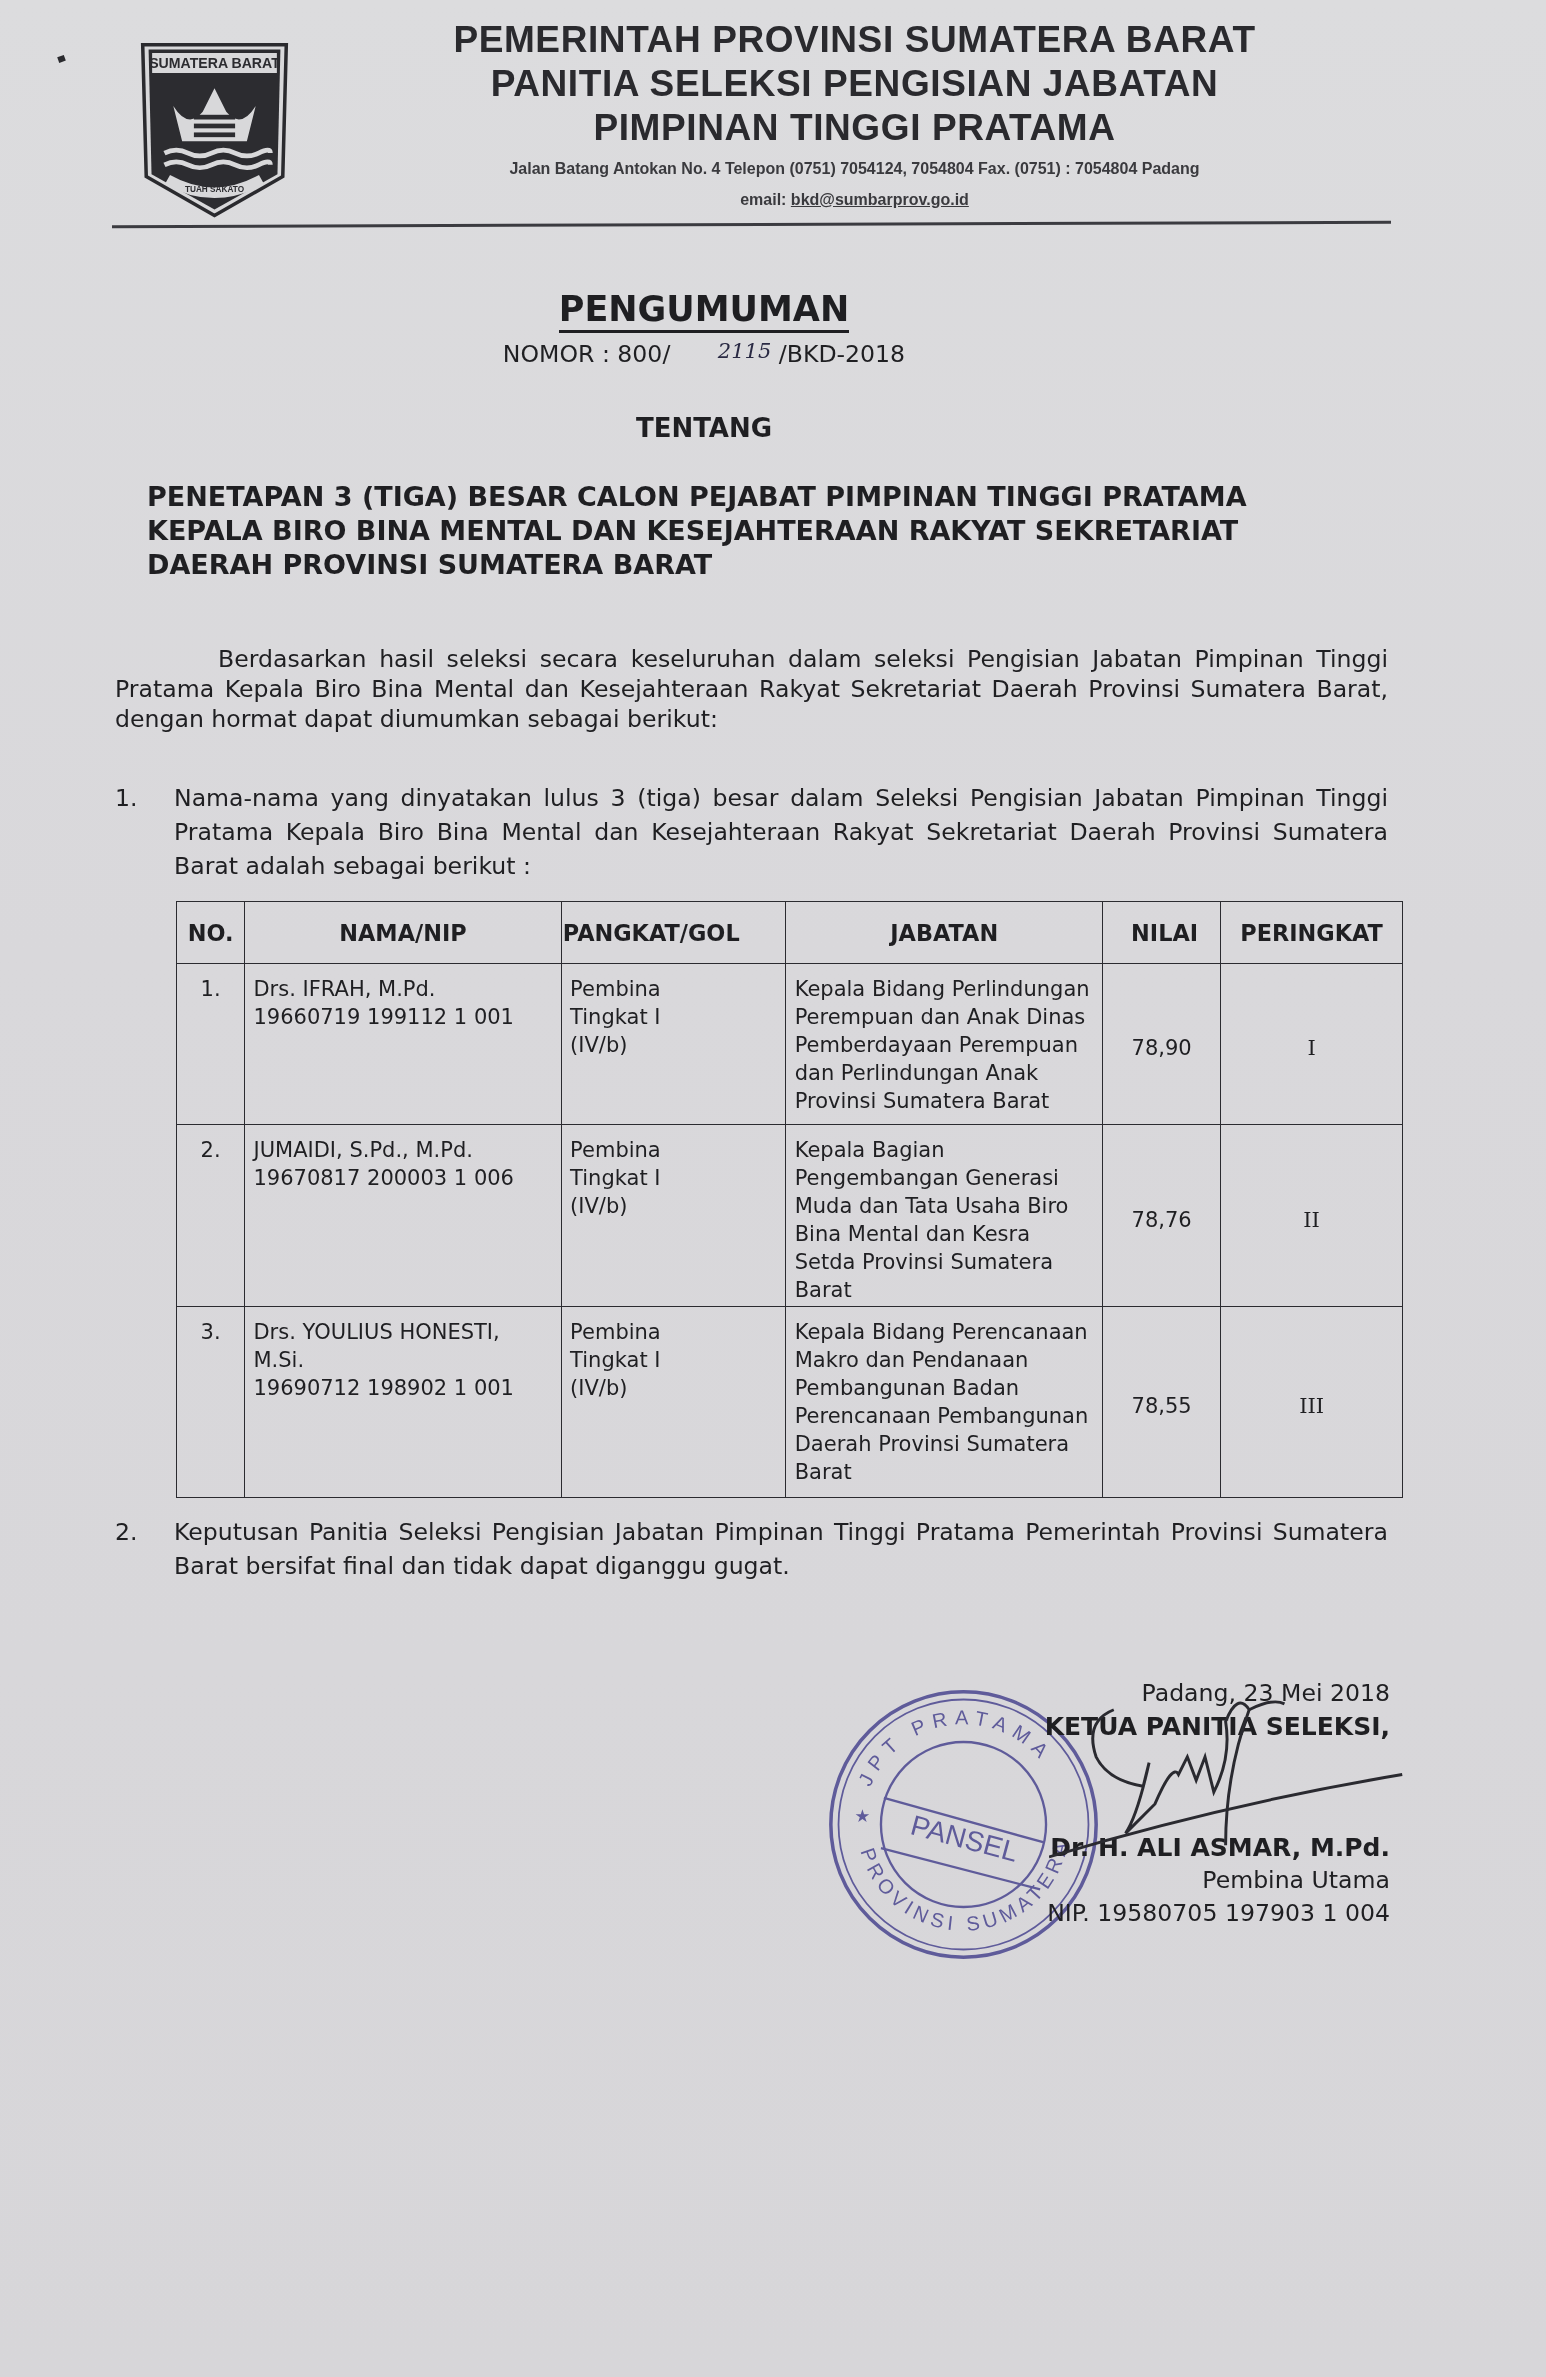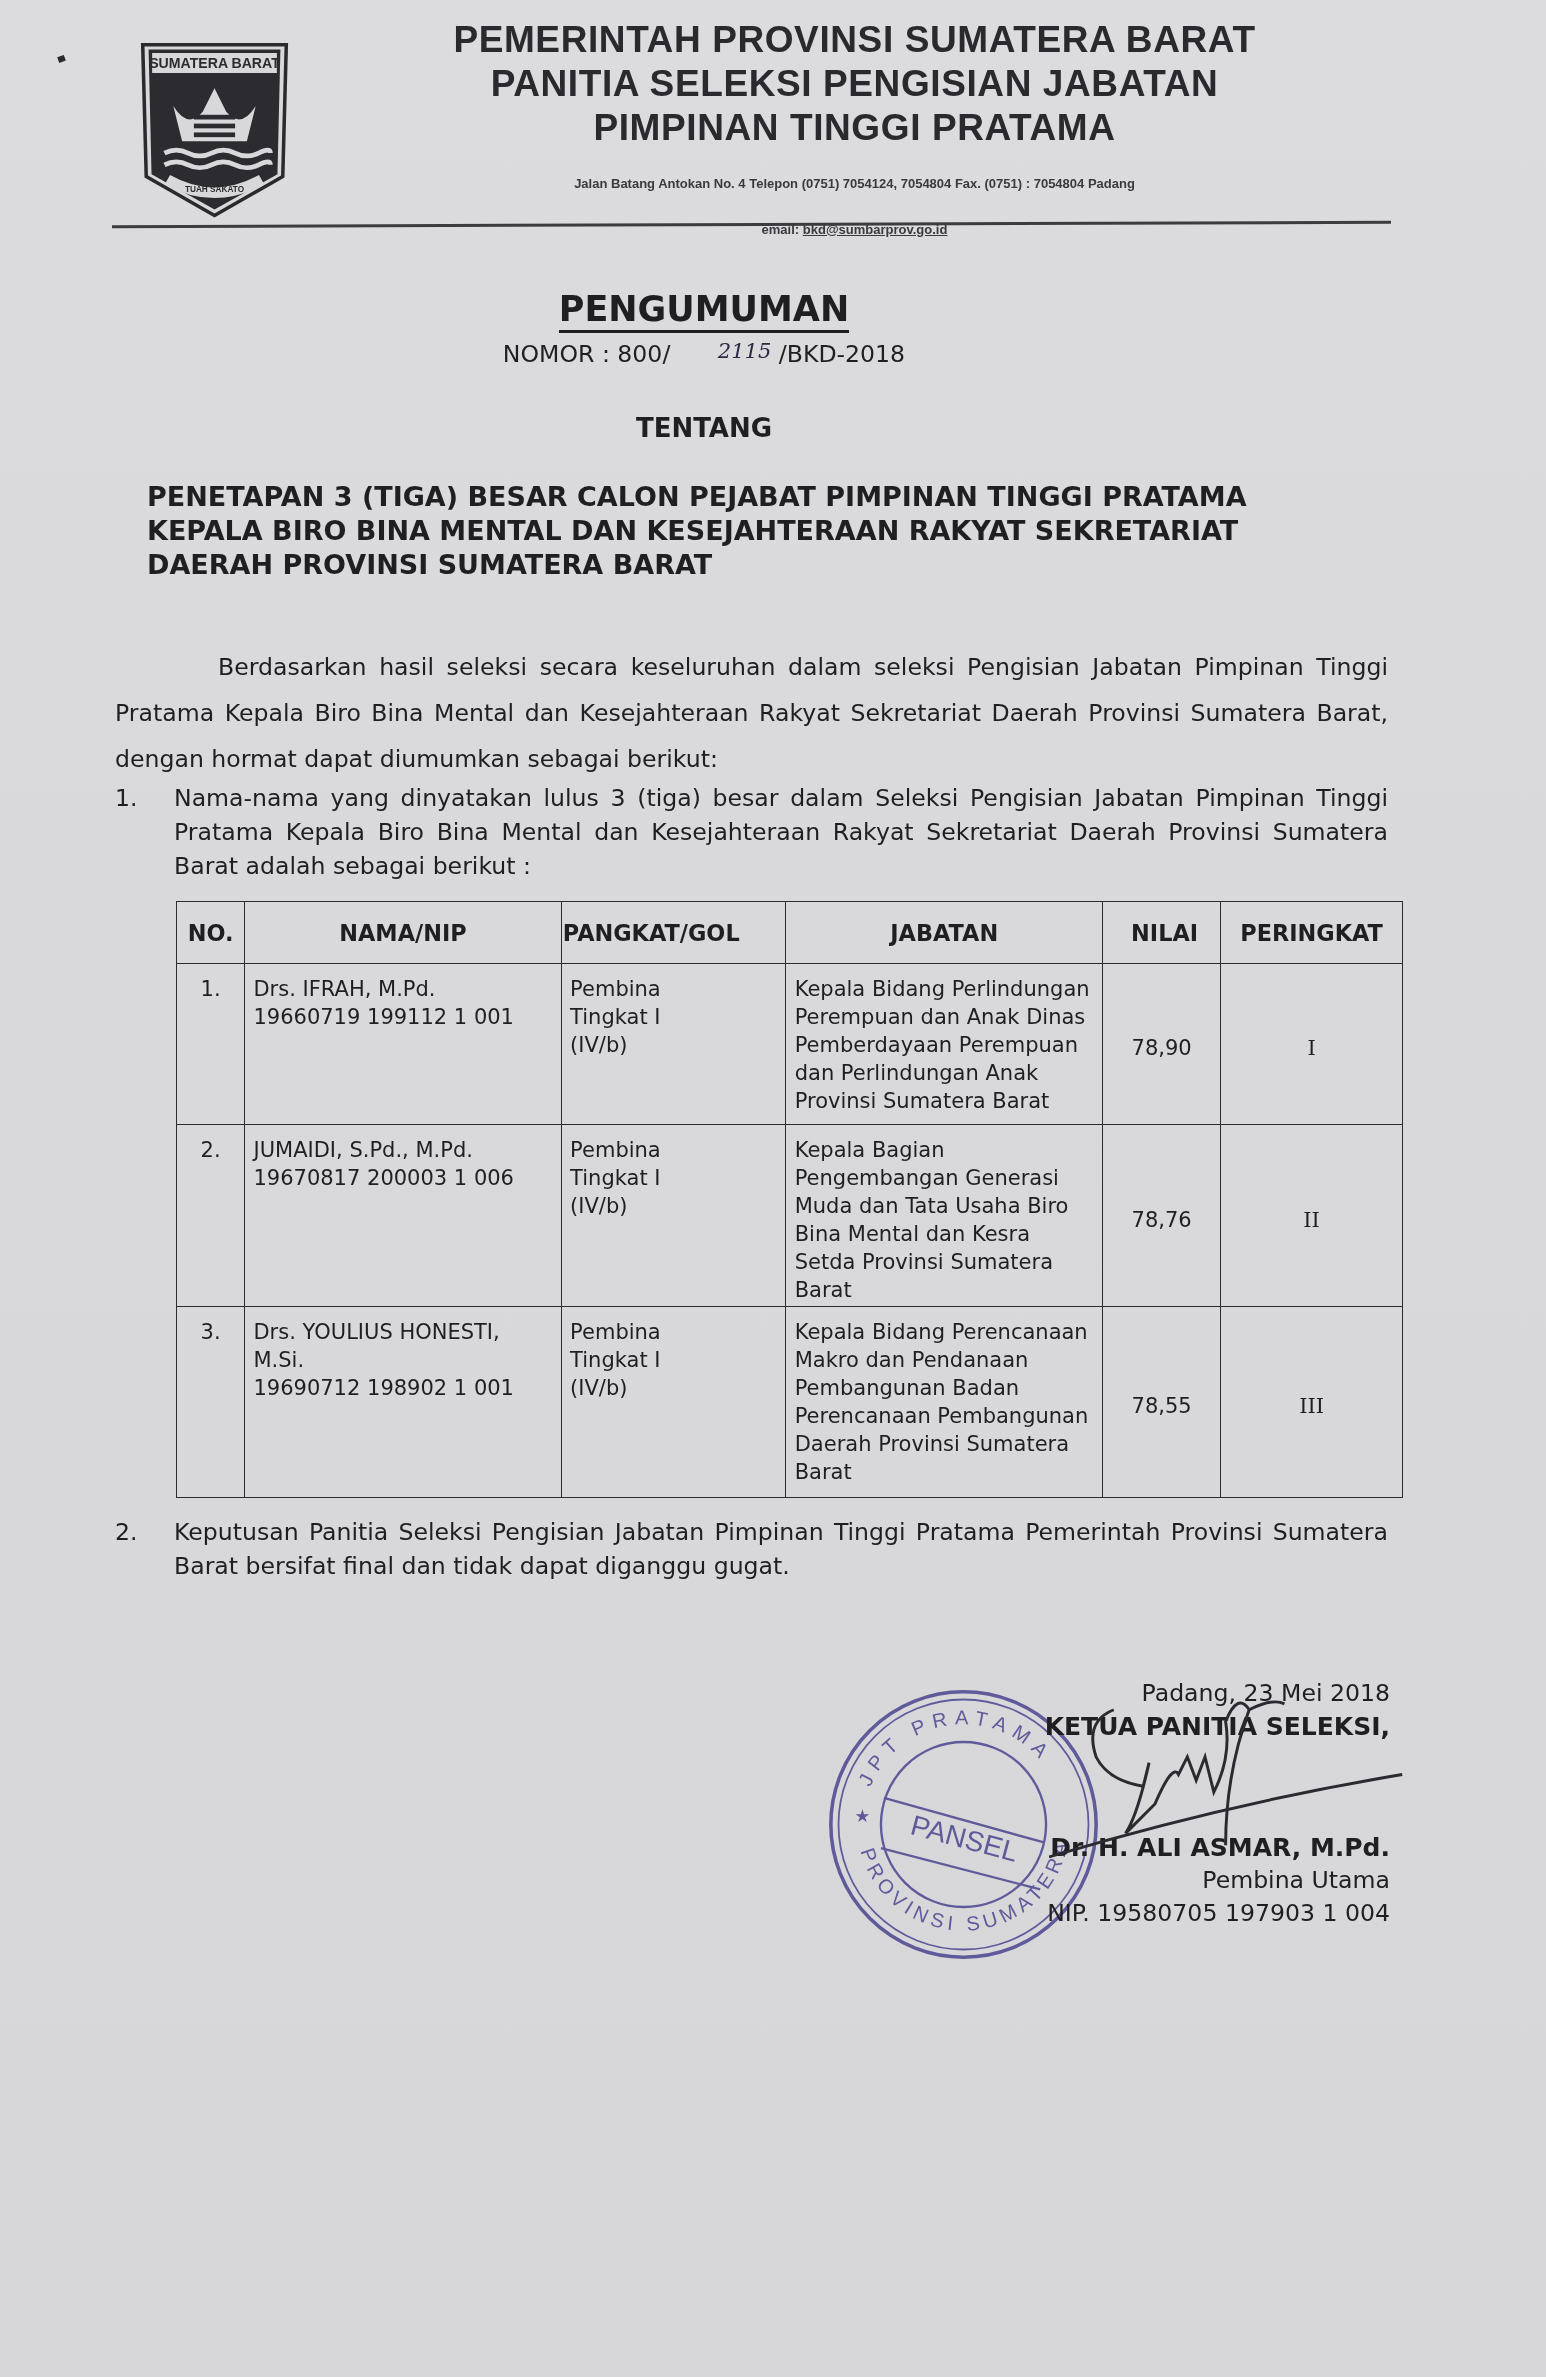--- a/index.html
+++ b/index.html
@@ -17,41 +17,41 @@
   }
   
   .logo {
     position: absolute; left: 138px; top: 41px; width: 153px; height: 177px;
   }
   .kop {
     position: absolute; left: 330px; top: 17.7px; width: 1049px; text-align: center;
     font-family: "Liberation Sans", sans-serif; color: #2a2a2e;
   }
   .kop .l1, .kop .l2, .kop .l3 { font-weight: bold; font-size: 37px; line-height: 44px; letter-spacing: 0.6px; }
-  .kop .addr { font-size: 13px; line-height: 25px; font-weight: bold; margin-top: 21px; color: #3a3a3e; }
+  .kop .addr { font-size: 16px; line-height: 25px; font-weight: bold; margin-top: 6px; color: #3a3a3e; }
   .kop .email a { color: #3a3a3e; text-decoration: underline; }
   .kop-rule {
     position: absolute; left: 112px; top: 223px; width: 1279px; height: 2.9px; background: #3b3b40;
     transform: rotate(-0.2deg);
   }
   
   .title {
     position: absolute; left: 0; width: 1408px; text-align: center;
   }
   .pengumuman { top: 289px; font-size: 35px; font-weight: bold; }
   .pengumuman span { border-bottom: 3.5px solid #1f1f22; padding-bottom: 1.2px; }
   .nomor { top: 339px; font-size: 23.6px; }
   .nomor .hand { font-family: "DejaVu Serif", serif; font-style: italic; font-size: 21px; color: #2a2a44; vertical-align: 3.5px; margin-left: 40px; }
   .tentang { top: 413px; font-size: 26px; font-weight: bold; }
   .subject {
     position: absolute; left: 147px; width: 1249px; top: 480px; text-align: left;
     font-size: 27px; font-weight: bold; line-height: 34px;
   }
   .body-text {
-    position: absolute; left: 115px; width: 1273px; font-size: 23.6px; line-height: 46px; text-align: justify;
+    position: absolute; left: 115px; width: 1273px; font-size: 23.6px; line-height: 30px; text-align: justify;
   }
   .p-intro { top: 644px; text-indent: 103px; }
   .item { position: absolute; left: 115px; width: 1273px; font-size: 23.6px; line-height: 34px; }
   .item .num { position: absolute; left: 0; top: 0; width: 53px; }
   .item .txt { margin-left: 59px; text-align: justify; }
   .item-1 { top: 781px; }
   .item-2 { top: 1515px; }
   
   table.cands {
     position: absolute; left: 176px; top: 901px; width: 1227px;

